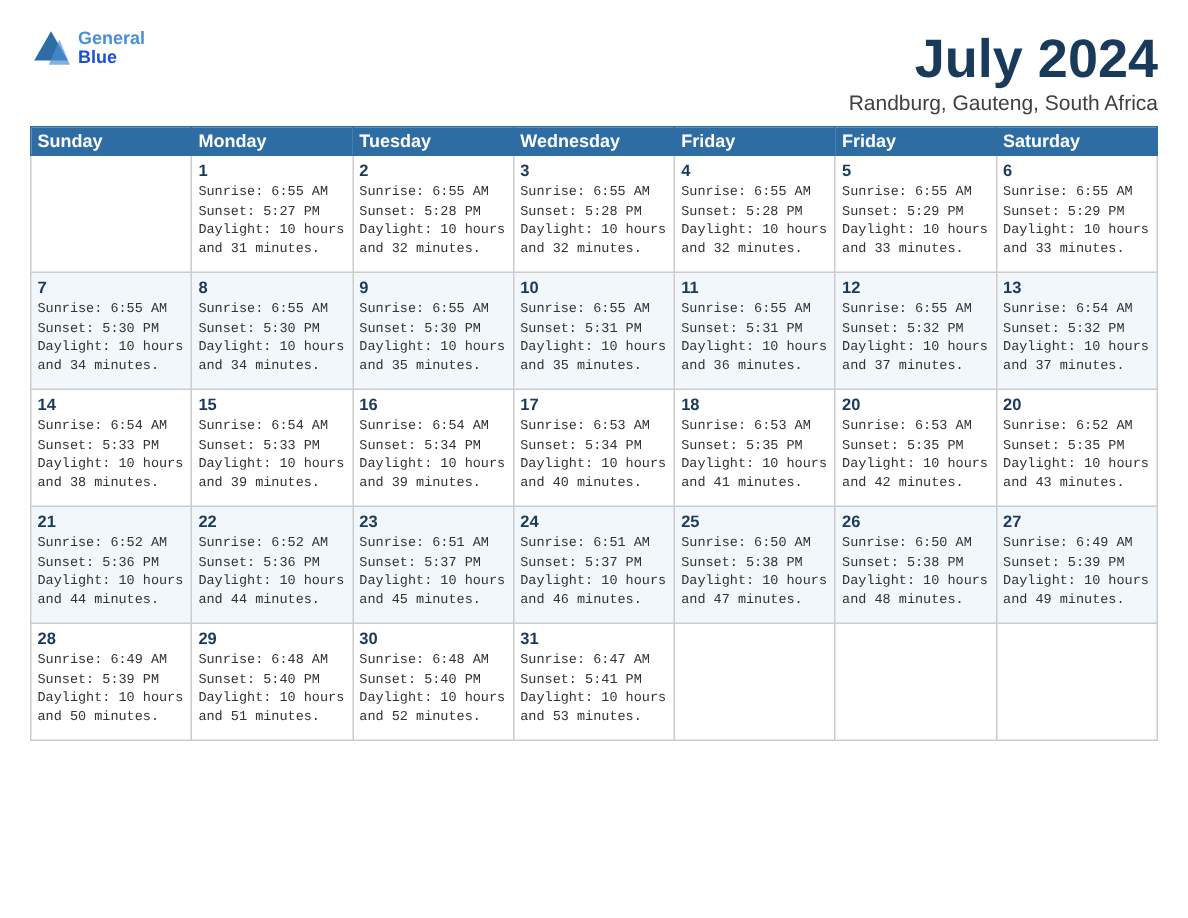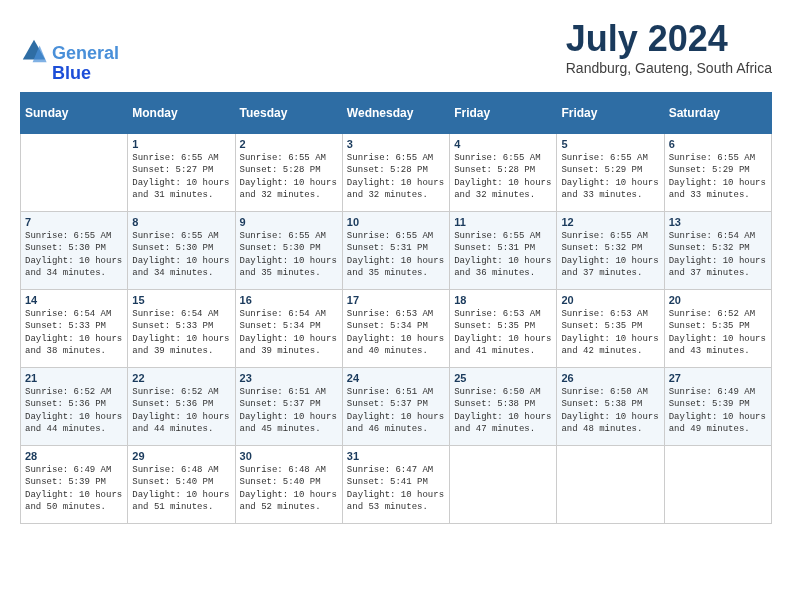--- a/index.html
+++ b/index.html
@@ -18,56 +18,56 @@
       display: flex;
       justify-content: space-between;
       align-items: flex-start;
       margin-bottom: 8px;
     }
     .logo {
       display: flex;
       align-items: center;
     }
     .logo-text {
-      font-size: 18px;
+      font-size: 12px;
       font-weight: bold;
       color: #1a3a5c;
       line-height: 1.1;
-      margin-top: 26px;
     }
     .logo-text span {
       color: #4a90d9;
     }
     .logo-icon {
       width: 28px;
       height: 28px;
       margin-right: 4px;
     }
     .title-block {
+      text-align: right;
     }
     .month-title {
       font-size: 36px;
       font-weight: bold;
       color: #1a3a5c;
     }
     .location {
       font-size: 14px;
       color: #404040;
     }
     table {
       width: 100%;
       border-collapse: collapse;
       table-layout: fixed;
     }
     th {
       background-color: #2e6da4;
       color: #fff;
       font-size: 12px;
       font-weight: bold;
-      padding: 13px 4px;
+      padding: 2px 4px;
       text-align: left;
       border: 1px solid #2e6da4;
     }
     td {
       border: 1px solid #ccc;
       vertical-align: top;
       padding: 4px 4px;
       font-size: 9.5px;
       color: #333;
       height: 78px;

